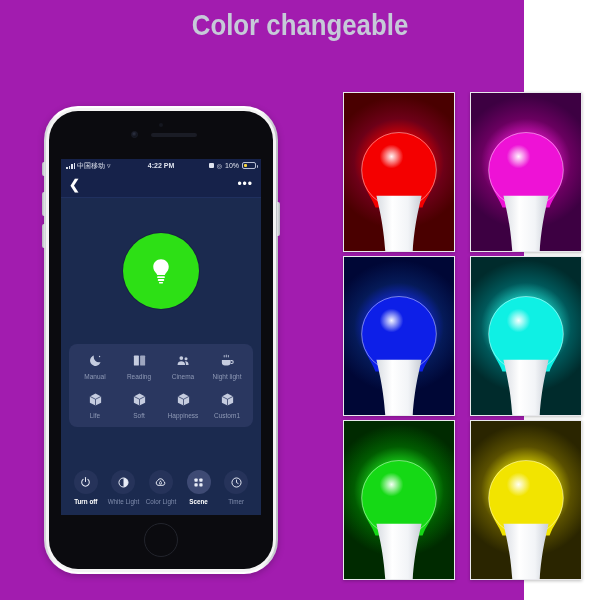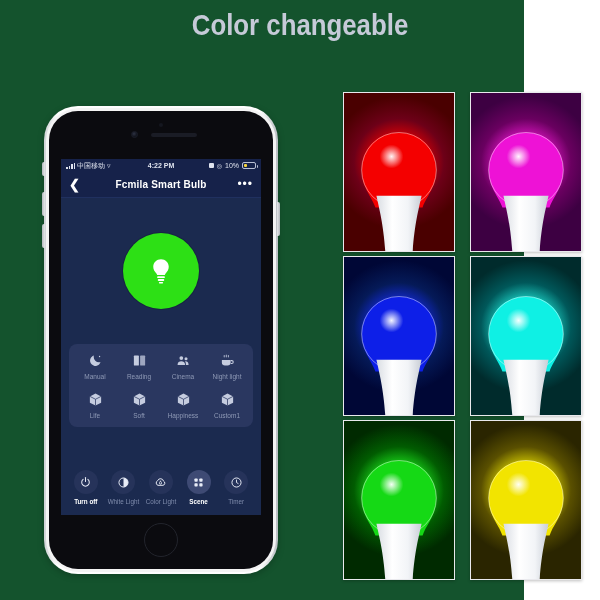--- a/index.html
+++ b/index.html
@@ -2,21 +2,21 @@
 <html><head>
 <meta charset="utf-8">
 <style>
   * { box-sizing: border-box; margin: 0; padding: 0; }
   html, body {
     width: 600px; height: 600px;
     background: #ffffff;
     font-family: "Liberation Sans", sans-serif;
     overflow: hidden;
   }
-  #stage { position: relative; width: 524px; height: 600px; background: #14532d; }
+  #stage { position: relative; width: 524px; height: 600px; background: #a21caf; }
 
   
   .page-title {
     position: absolute;
     top: 8px; left: 0; width: 600px;
     text-align: center;
     font-size: 30px;
     font-weight: bold;
     letter-spacing: 0px;
     color: #c6cad8;
@@ -256,21 +256,20 @@
             <span class="sb-loc">◎</span>
             <span class="sb-pct">10%</span>
             <span class="sb-batt">
                 <i></i>
               </span>
           </div>
         </div>
 
         <div class="navbar">
           <span class="nav-back">❮</span>
-          <span class="nav-title">Fcmila Smart Bulb</span>
           <span class="nav-more">•••</span>
         </div>
 
         <div class="app-body">
 
           <div class="bulb-circle-wrap">
             <div class="bulb-circle" style="background: rgb(45, 224, 21);">
               <svg viewBox="0 0 24 24">
                 <path fill="#ffffff" d="M12 2.6c-3.5 0-6.2 2.7-6.2 6 0 2.3 1.2 3.8 2.2 5 .5.6.8 1.1.9 1.6h6.2c.1-.5.4-1 .9-1.6 1-1.2 2.2-2.7 2.2-5 0-3.3-2.7-6-6.2-6z"></path>
                 <rect x="8.9" y="16.1" width="6.2" height="1.5" rx=".7" fill="#ffffff"></rect>

